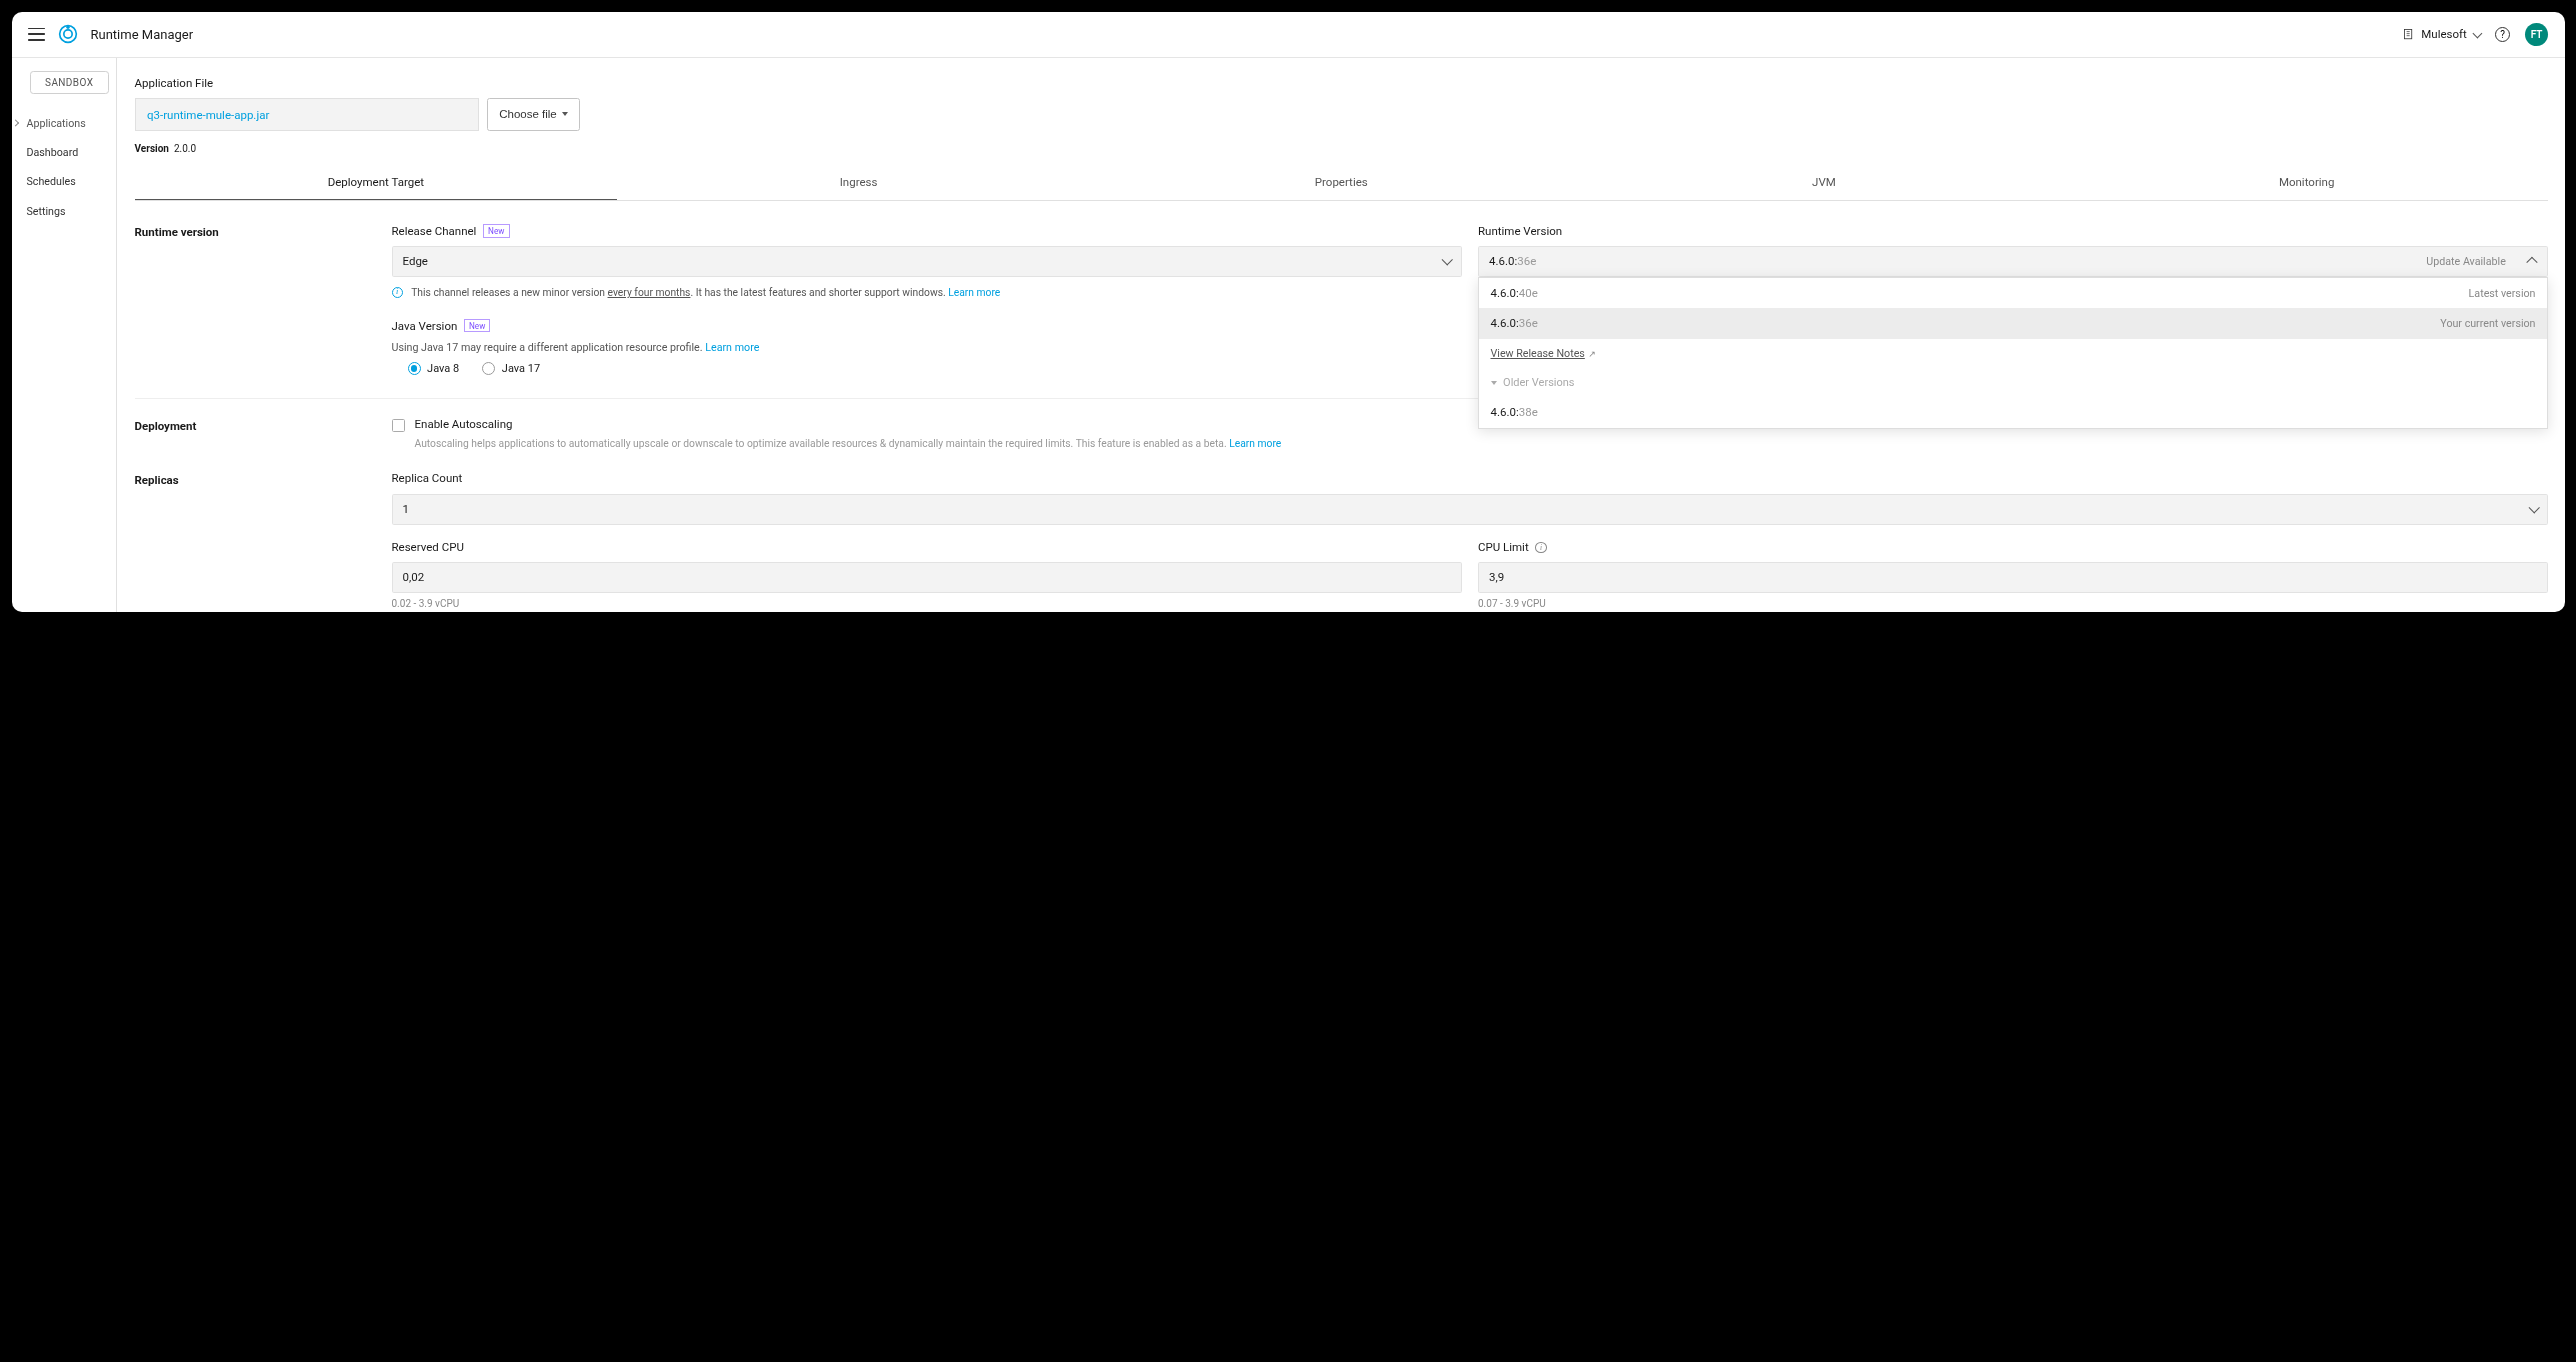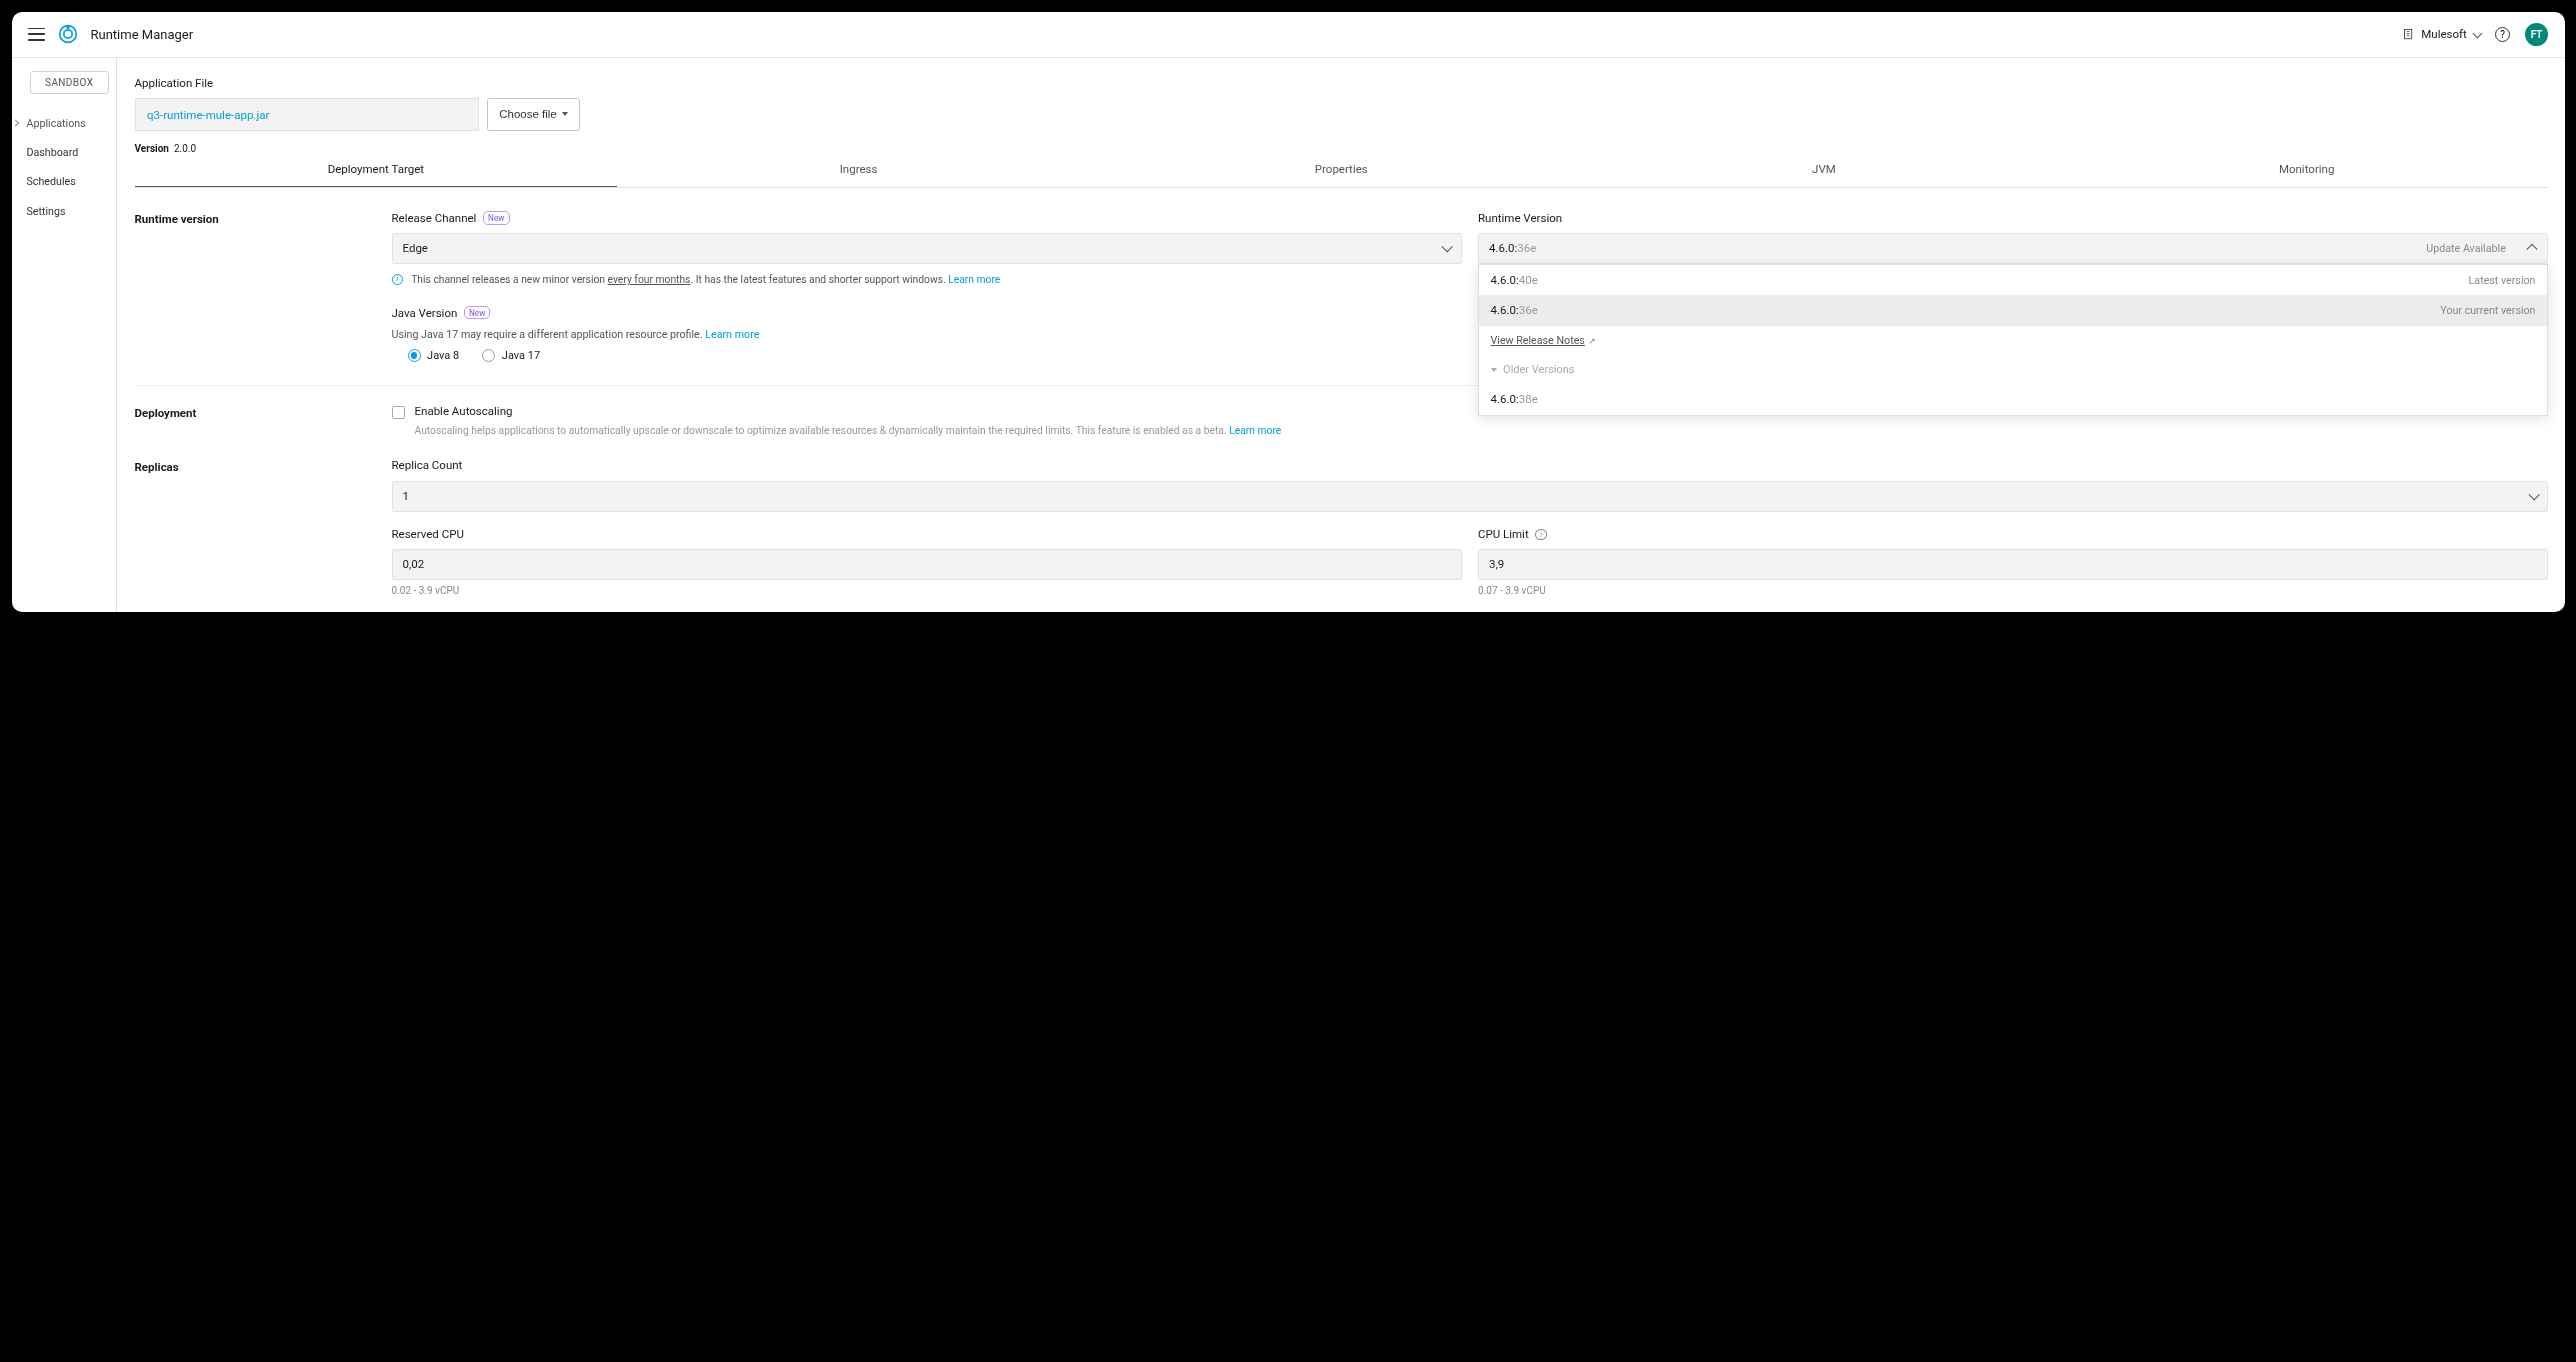--- a/index.html
+++ b/index.html
@@ -21,32 +21,32 @@
   .side-item { font-size: 10.7px; color: #333; padding: 8.2px 0 8.2px 15px; cursor: pointer; }
   .side-item.active { color: #555; position: relative; }
   .side-item.active::before { content: ''; position: absolute; left: 1.6px; top: 50%; transform: translateY(-50%); width: 4.1px; height: 4.1px; border-top: 0.8px solid #888; border-right: 0.8px solid #888; transform: translateY(-50%) rotate(45deg); }
   .main { flex: 1; padding: 18px 0 0 18px; overflow: auto; color: #1a1a1a; position: relative; }
   .section-label { font-size: 11.5px; color: #1a1a1a; margin-bottom: 8.2px; }
   .file-row { display: flex; gap: 8.2px; align-items: stretch; margin-bottom: 11.5px; }
   .file-display { flex: 0 0 344px; background: #f3f3f3; border: 0.8px solid #e0e0e0; padding: 8.2px 11.5px; }
   .file-link { color: #00a0df; font-size: 11.5px; text-decoration: none; }
   .choose-btn { border: 0.8px solid #c4c4c4; background: #fff; border-radius: 2.5px; padding: 0 11.5px; display: flex; align-items: center; gap: 5px; font-size: 11.5px; color: #333; cursor: pointer; }
   .caret-down { width: 0; height: 0; border-left: 3.3px solid transparent; border-right: 3.3px solid transparent; border-top: 4.1px solid #555; }
-  .version-line { font-size: 10px; color: #1a1a1a; }
+  .version-line { font-size: 10px; color: #1a1a1a; margin-bottom: 13px; }
   .version-line b { font-weight: 700; margin-right: 5px; }
   .tabs { display: flex; border-bottom: 0.8px solid #e0e0e0; margin-right: 16.5px; }
   .tab { flex: 1; text-align: center; font-size: 11.5px; color: #555; padding: 8.2px 0 10px; cursor: pointer; }
   .tab.active { color: #1a1a1a; border-bottom: 1.6px solid #555; }
   .content { padding-top: 23px; margin-right: 16.5px; }
   .row { display: flex; }
   .row-label { width: 257px; font-size: 11.5px; font-weight: 700; color: #1a1a1a; padding-top: 1.6px; }
   .row-body { flex: 1; display: flex; gap: 16.5px; }
   .col { flex: 1; }
   .field-label { font-size: 11.5px; color: #1a1a1a; margin-bottom: 8.2px; display: flex; align-items: center; gap: 6.6px; }
-  .new-tag { font-size: 8.2px; color: #7c4dff; border: 0.8px solid #b79aff; border-radius: 5px; padding: 0.8px 4.1px; }
+  .new-tag { font-size: 8.2px; color: #7c4dff; border: 0.8px solid #b79aff; border-radius: 0; padding: 0.8px 4.1px; }
   .select, .text-input { width: 100%; background: #f3f3f3; border: 0.8px solid #e2e2e2; border-radius: 1.6px; height: 31px; padding: 0 10px; font-size: 11.5px; color: #1a1a1a; display: flex; align-items: center; justify-content: space-between; cursor: pointer; }
   .text-input { cursor: text; }
   .chev { width: 8.2px; height: 8.2px; border-right: 1.2px solid #555; border-bottom: 1.2px solid #555; transform: rotate(45deg) translateY(-1.6px); }
   .chev.up { transform: rotate(-135deg) translateY(-1.6px); }
   .info-row { display: flex; gap: 8.2px; margin-top: 8.2px; font-size: 10.3px; color: #555; line-height: 1.5; }
   .info-icon { flex: 0 0 11.5px; height: 11.5px; border: 1px solid #00a0df; border-radius: 50%; color: #00a0df; font-size: 8.2px; display: flex; align-items: center; justify-content: center; font-style: italic; font-family: serif; margin-top: 1.6px; }
   .info-icon.gray { border-color: #888; color: #888; width: 10.7px; height: 10.7px; font-size: 7.4px; }
   .underline-text { text-decoration: underline; }
   .link { color: #00a0df; cursor: pointer; }
   .sub-label { font-size: 10.7px; color: #555; margin-top: 5px; }

